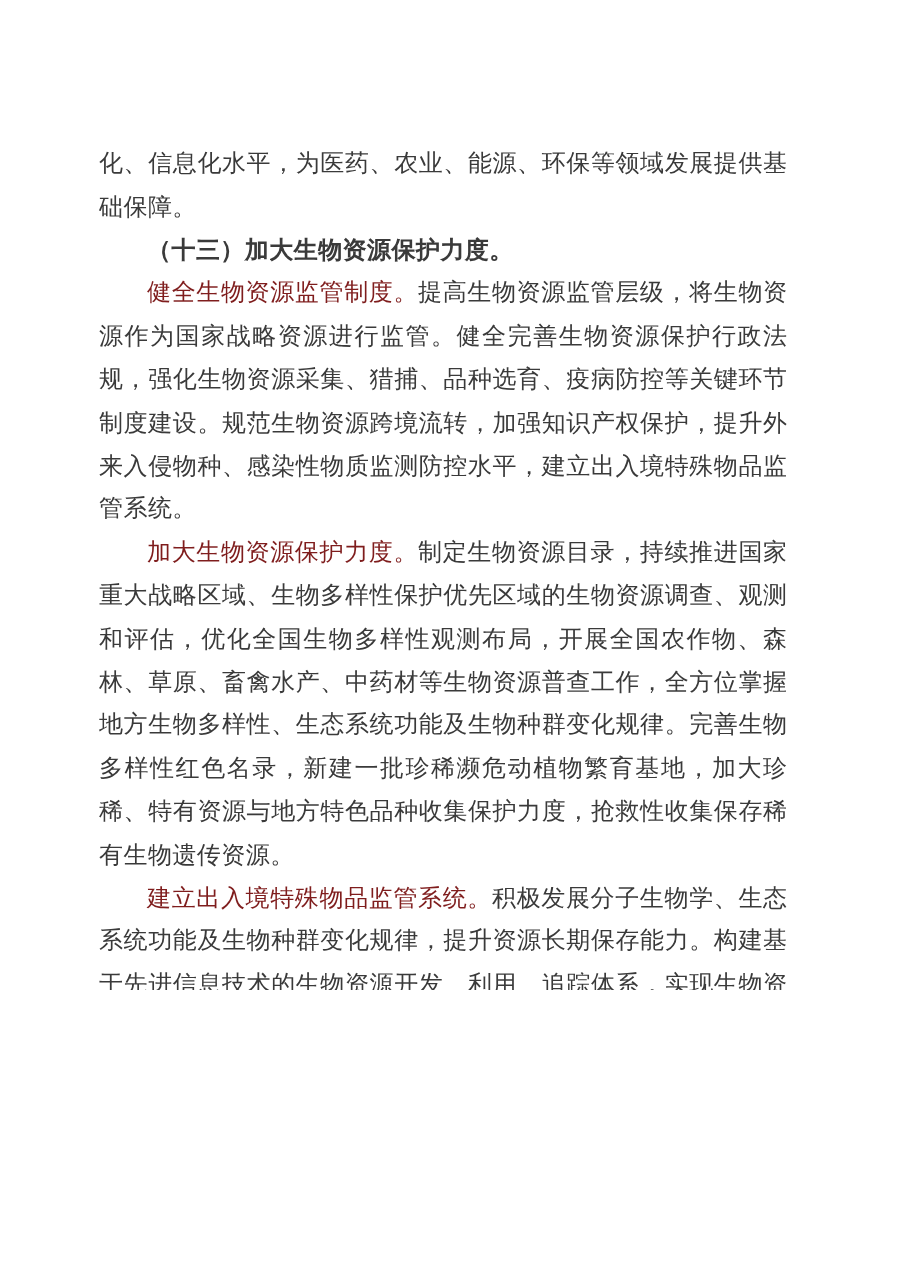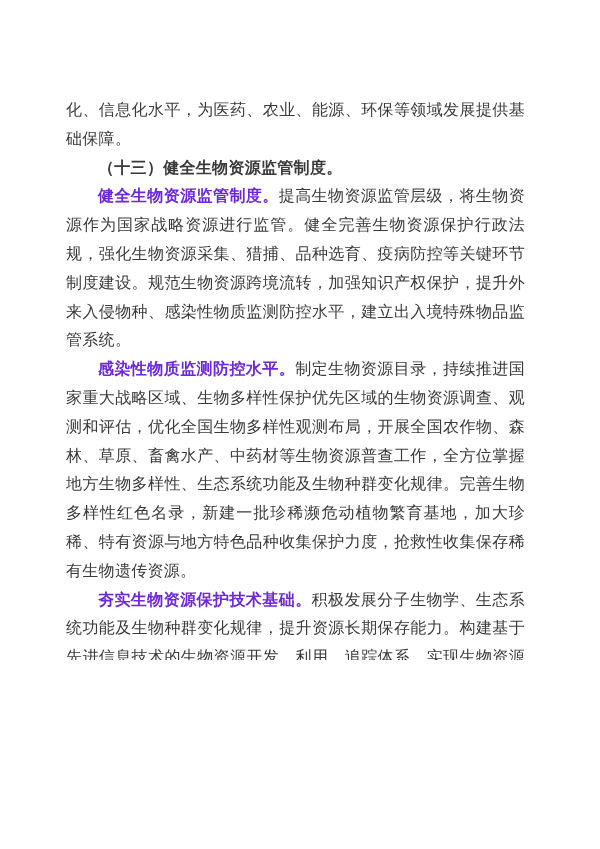--- a/index.html
+++ b/index.html
@@ -32,22 +32,22 @@
     font-family: "Liberation Serif", serif;
     letter-spacing: 0.3px;
   }
   .continuation {
     text-indent: 0;
   }
   .kai-heading {
     font-weight: 600;
   }
   .lead {
-    font-weight: bold;
-    color: #6d28d9;
+    font-weight: normal;
+    color: #7f1d1d;
   }
   .footer {
     position: absolute;
     left: 0;
     right: 0;
     top: 768px;
     text-align: center;
   }
   .page-number {
     font-size: 20px;
@@ -57,26 +57,26 @@
   }
 </style>
 </head>
 <body>
 
 <div class="page">
   <div class="text-block">
 
     <p class="body-para continuation">化、信息化水平，为医药、农业、能源、环保等领域发展提供基础保障。</p>
 
-    <p class="body-para kai-heading">（十三）健全生物资源监管制度。</p>
+    <p class="body-para kai-heading">（十三）加大生物资源保护力度。</p>
 
     <p class="body-para"><span class="lead">健全生物资源监管制度。</span><span>提高生物资源监管层级，将生物资源作为国家战略资源进行监管。健全完善生物资源保护行政法规，强化生物资源采集、猎捕、品种选育、疫病防控等关键环节制度建设。规范生物资源跨境流转，加强知识产权保护，提升外来入侵物种、感染性物质监测防控水平，建立出入境特殊物品监管系统。</span></p>
 
-    <p class="body-para"><span class="lead">感染性物质监测防控水平。</span><span>制定生物资源目录，持续推进国家重大战略区域、生物多样性保护优先区域的生物资源调查、观测和评估，优化全国生物多样性观测布局，开展全国农作物、森林、草原、畜禽水产、中药材等生物资源普查工作，全方位掌握地方生物多样性、生态系统功能及生物种群变化规律。完善生物多样性红色名录，新建一批珍稀濒危动植物繁育基地，加大珍稀、特有资源与地方特色品种收集保护力度，抢救性收集保存稀有生物遗传资源。</span></p>
+    <p class="body-para"><span class="lead">加大生物资源保护力度。</span><span>制定生物资源目录，持续推进国家重大战略区域、生物多样性保护优先区域的生物资源调查、观测和评估，优化全国生物多样性观测布局，开展全国农作物、森林、草原、畜禽水产、中药材等生物资源普查工作，全方位掌握地方生物多样性、生态系统功能及生物种群变化规律。完善生物多样性红色名录，新建一批珍稀濒危动植物繁育基地，加大珍稀、特有资源与地方特色品种收集保护力度，抢救性收集保存稀有生物遗传资源。</span></p>
 
-    <p class="body-para"><span class="lead">夯实生物资源保护技术基础。</span><span>积极发展分子生物学、生态系统功能及生物种群变化规律，提升资源长期保存能力。构建基于先进信息技术的生物资源开发、利用、追踪体系，实现生物资源全品类、全地域、全流程监管。建立基于传感技术的环境监测和预警平台，拓展卫星遥感和无人机航空遥感技术在生物资源监测</span></p>
+    <p class="body-para"><span class="lead">建立出入境特殊物品监管系统。</span><span>积极发展分子生物学、生态系统功能及生物种群变化规律，提升资源长期保存能力。构建基于先进信息技术的生物资源开发、利用、追踪体系，实现生物资源全品类、全地域、全流程监管。建立基于传感技术的环境监测和预警平台，拓展卫星遥感和无人机航空遥感技术在生物资源监测</span></p>
 
   </div>
 
   <div class="footer">
     <span class="page-number">— 19 —</span>
   </div>
 </div>
 
 </body></html>

